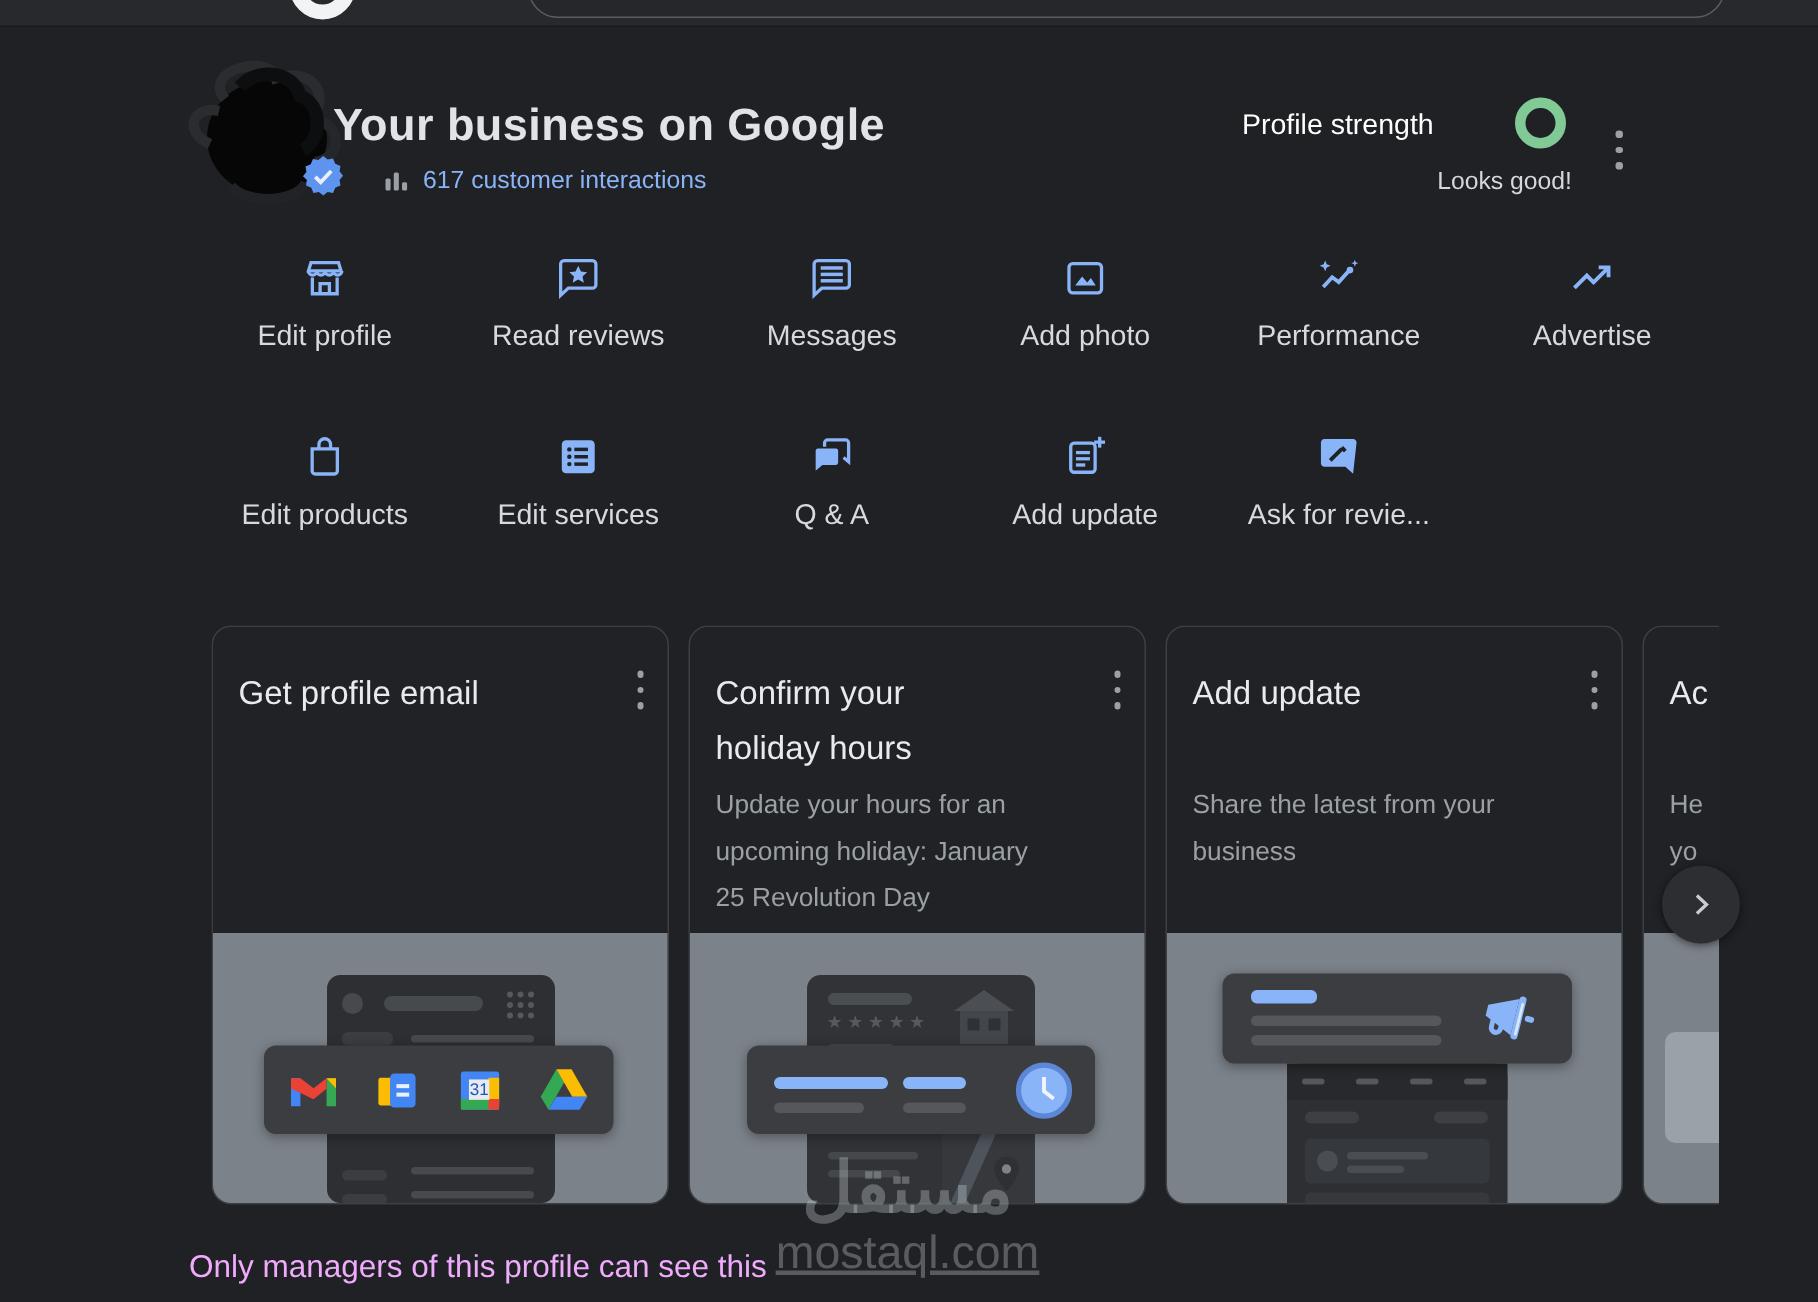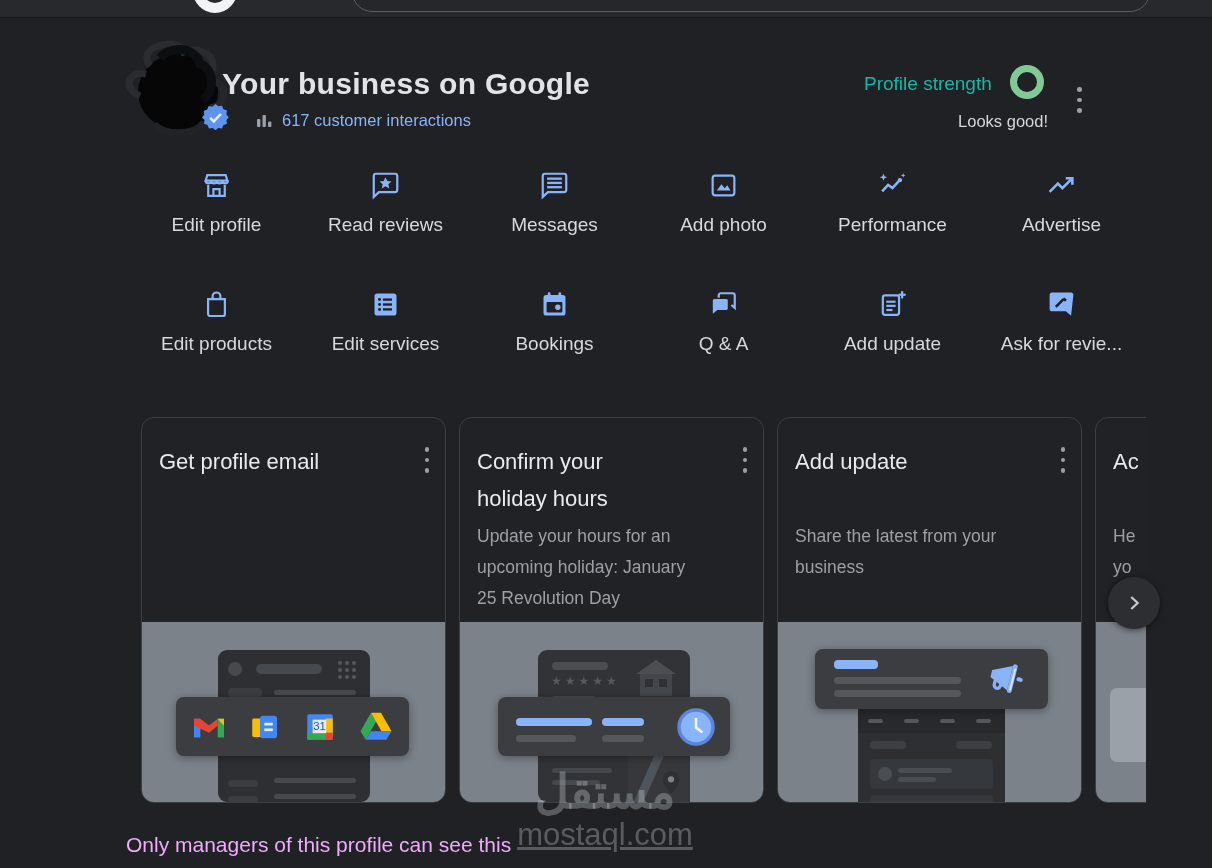--- a/index.html
+++ b/index.html
@@ -10,21 +10,21 @@
   .topbar { position:absolute; left:0; top:0; width:1212px; height:18px; background:#28292d; border-bottom:1px solid #18191b; }
   .logo-partial { position:absolute; left:193px; top:-31px; width:44px; height:44px; border-radius:50%; border:10px solid #f1f3f4; }
   .search-pill { position:absolute; left:352px; top:-28px; width:798px; height:40px; border:1px solid #5a5d61; border-radius:21px; background:#26272a; }
 
   
   .avatar-wrap { position:absolute; left:120px; top:36px; width:118px; height:108px; }
   .verified-badge { position:absolute; left:201px; top:103px; width:29px; height:29px; }
   .page-title { position:absolute; left:222px; top:67px; font-size:30px; color:#e0e3e7; letter-spacing:.3px; }
   .stats-row { position:absolute; left:256px; top:111px; display:flex; align-items:center; gap:9px; }
   .stats-link { color:#8ab4f8; font-size:16.5px; cursor:pointer;text-align:center; }
-  .strength-label { position:absolute; left:864px; top:73px; font-size:19px; color:#14b8a6; }
+  .strength-label { position:absolute; left:828px; top:73px; font-size:19px; color:#ffffff; }
   .strength-donut { position:absolute; left:1010px; top:65px; width:34px; height:34px; border-radius:50%; border:7.5px solid #81c995; }
   .strength-status { position:absolute; left:880px; top:112px; width:168px; text-align:right; font-size:16.5px; color:#d4d7db; }
   .kebab { display:flex; flex-direction:column; gap:6px; align-items:center; cursor:pointer; }
   .kebab i { width:4.5px; height:4.5px; border-radius:50%; background:#9aa0a6; }
   .kebab-header { position:absolute; left:1077px; top:87px; }
 
   
   .actions-row { position:absolute; left:132px; width:1014px; display:flex; }
   .row1 { top:170px; } .row2 { top:289px; }
   .action-item { width:169px; display:flex; flex-direction:column; align-items:center; cursor:pointer; }
@@ -170,30 +170,20 @@
       <g fill="#1f2124">
         <circle cx="7.4" cy="8.2" r="1.15"></circle>
           <circle cx="7.4" cy="12" r="1.15"></circle>
           <circle cx="7.4" cy="15.8" r="1.15"></circle>
         <rect x="10" y="7.3" width="7" height="1.8"></rect>
           <rect x="10" y="11.1" width="7" height="1.8"></rect>
           <rect x="10" y="14.9" width="7" height="1.8"></rect>
       </g>
     </svg>
     <span class="action-label">Edit services</span>
-  </div>
-  <div class="action-item">
-    <svg viewBox="0 0 24 24">
-      <rect x="3.5" y="4.6" width="17" height="15.9" rx="2" fill="#8ab4f8"></rect>
-      <rect x="6.8" y="2.6" width="2.1" height="3.6" rx="1" fill="#8ab4f8"></rect>
-      <rect x="15.1" y="2.6" width="2.1" height="3.6" rx="1" fill="#8ab4f8"></rect>
-      <rect x="5.9" y="10" width="12.2" height="8.2" rx=".8" fill="#1f2124"></rect>
-      <circle cx="14.6" cy="14.1" r="2.1" fill="#8ab4f8"></circle>
-    </svg>
-    <span class="action-label">Bookings</span>
   </div>
   <div class="action-item">
     <svg viewBox="0 0 24 24">
       <path fill="none" stroke="#8ab4f8" stroke-width="1.7" d="M8.3 7V4.9c0-.9.7-1.6 1.6-1.6h9.2c.9 0 1.6.7 1.6 1.6v9.7l-2.6-2.2"></path>
       <path fill="#8ab4f8" stroke="#1f2124" stroke-width="1" d="M3.2 8.9c0-.9.7-1.6 1.6-1.6h9.4c.9 0 1.6.7 1.6 1.6v6.2c0 .9-.7 1.6-1.6 1.6H7.4l-4.2 3.6z"></path>
     </svg>
     <span class="action-label">Q &amp; A</span>
   </div>
   <div class="action-item">
     <svg viewBox="0 0 24 24">

